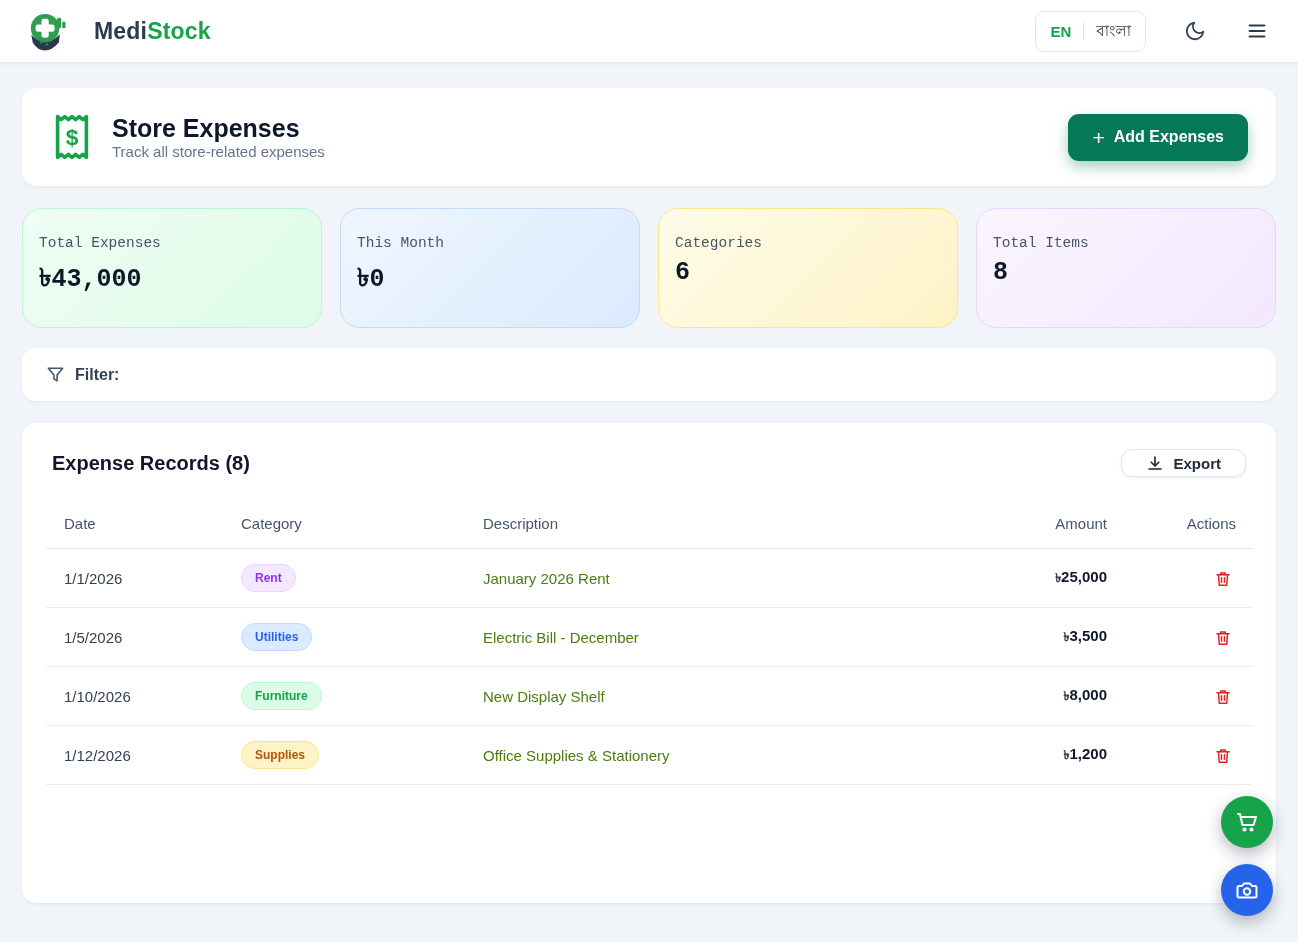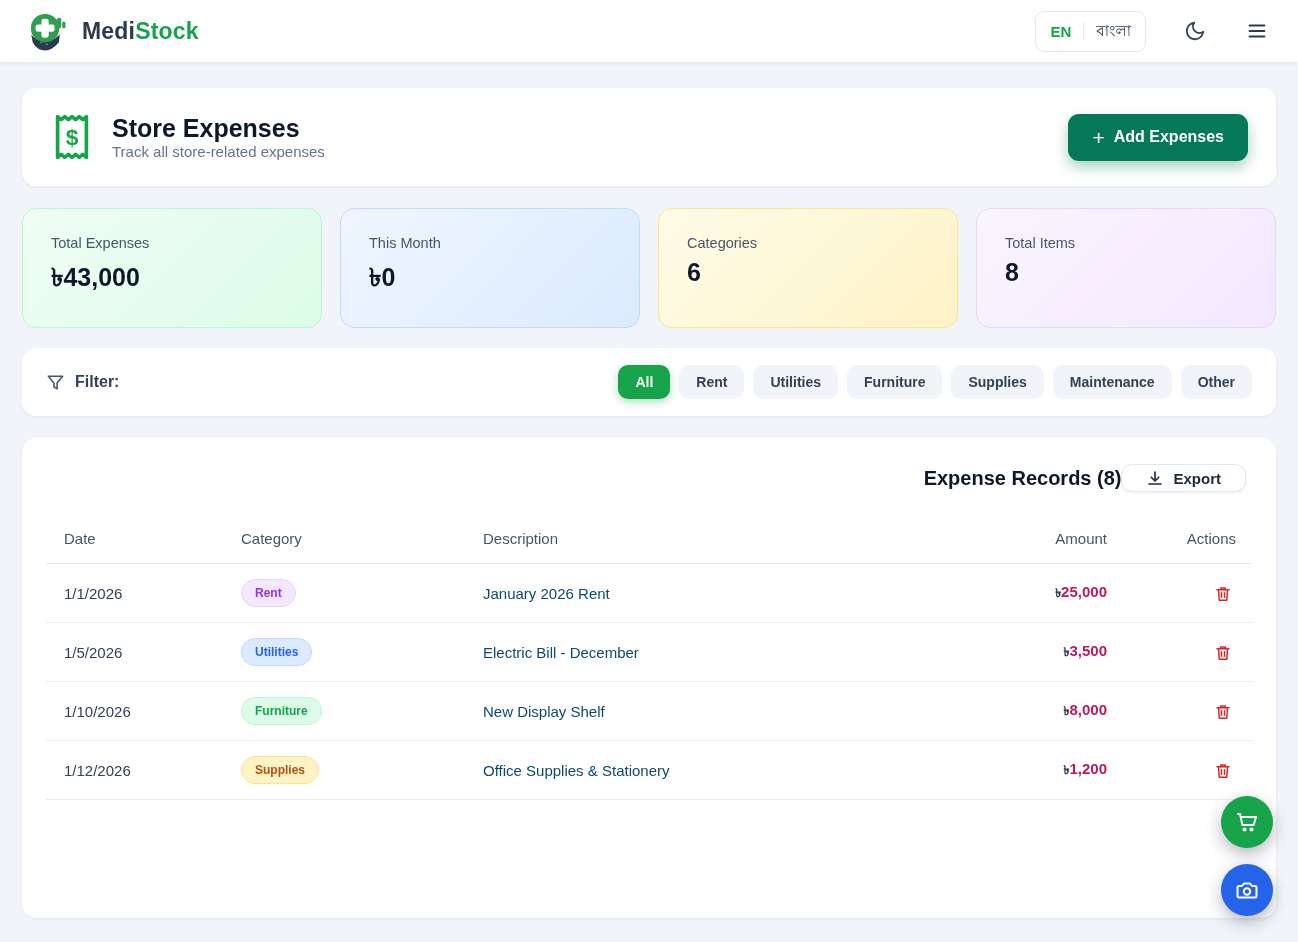--- a/index.html
+++ b/index.html
@@ -9,21 +9,21 @@
     background:#f1f5f9;
     color:#1e293b;
   }
   
   .navbar {
     height:62px; background:#fff; display:flex; align-items:center;
     justify-content:space-between; padding:0 28px;
     box-shadow:0 1px 4px rgba(15,23,42,.08);
     position:relative; z-index:5;
   }
-  .brand { display:flex; align-items:center; gap:16px; }
+  .brand { display:flex; align-items:center; gap:28px; }
   .brand-name { font-size:23px; font-weight:800; letter-spacing:.2px; }
   .brand-name .medi { color:#2b3a4e; }
   .brand-name .stock { color:#16a34a; }
   .nav-right { display:flex; align-items:center; gap:38px; }
   .lang-pill {
     display:flex; align-items:center; border:1px solid #e2e8f0;
     border-radius:9px; padding:7px 14px; gap:12px; background:#fff;
   }
   .lang-en { color:#16a34a; font-weight:700; font-size:15px; cursor:pointer; }
   .lang-divider { width:1px; height:18px; background:#e2e8f0; }
@@ -46,42 +46,42 @@
     display:flex; align-items:center; gap:9px;
     background:#047857; color:#fff; border:none; cursor:pointer;
     font-family:inherit; font-size:16px; font-weight:700;
     padding:13px 24px; border-radius:11px;
     box-shadow:0 6px 14px rgba(4,120,87,.35);
   }
   .add-btn .plus { font-size:21px; font-weight:400; line-height:1; }
 
   
   .stats { display:grid; grid-template-columns:repeat(4,1fr); gap:18px; margin-top:22px; }
-  .stat-card { border-radius:14px; padding:26px 28px; border:1px solid; }
+  .stat-card { border-radius:20px; padding:26px 16px; border:1px solid;font-family:Liberation Mono, monospace; }
   .stat-green  { background:linear-gradient(135deg,#f0fdf4,#dcfce7); border-color:#bbf7d0; }
   .stat-blue   { background:linear-gradient(135deg,#eff6ff,#dbeafe); border-color:#bfdbfe; }
   .stat-yellow { background:linear-gradient(135deg,#fefce8,#fef3c7); border-color:#fde68a; }
   .stat-purple { background:linear-gradient(135deg,#faf5ff,#f3e8ff); border-color:#e9d5ff; }
   .stat-label { font-size:14.5px; color:#475569; }
   .stat-value { font-size:25px; font-weight:800; color:#0f172a; margin-top:7px; }
 
   
   .filter-bar { margin-top:20px; display:flex; align-items:center; justify-content:space-between; padding:17px 24px;gap:44px; }
   .filter-label { display:flex; align-items:center; gap:10px; font-size:16px; font-weight:700; color:#334155; }
   .chips { display:flex; gap:9px; }
   .chip {
     font-family:inherit; font-size:14px; font-weight:600; color:#334155;
     background:#f1f5f9; border:none; border-radius:10px;
     padding:9px 17px; cursor:pointer; white-space:nowrap;
   }
   .chip.active { background:#16a34a; color:#fff; box-shadow:0 3px 8px rgba(22,163,74,.35); }
 
   
   .records { margin-top:22px; padding:26px 24px 40px; min-height:480px; }
-  .records-head { display:flex; align-items:center; justify-content:flex-end; padding:0 6px 8px; }
+  .records-head { display:flex; align-items:center; justify-content:space-between; padding:0 6px 8px; }
   .records-title { font-size:20px; font-weight:700; color:#0f172a; }
   .export-btn {
     display:flex; align-items:center; gap:9px;
     background:#fff; border:1px solid #e2e8f0; border-radius:11px;
     padding:4px 24px; cursor:pointer; font-family:inherit;
     font-size:15px; font-weight:700; color:#1e293b;
     box-shadow:0 1px 3px rgba(15,23,42,.08);
   }
 
   table { width:100%; border-collapse:collapse; margin-top:16px; }
@@ -89,23 +89,23 @@
     text-align:left; font-size:15px; font-weight:500; color:#475569;
     padding:14px 0 16px; border-bottom:1px solid #e2e8f0;
   }
   td { padding:0; border-bottom:1px solid #e9edf2; height:59px; font-size:15px; }
   .col-date     { width:195px; padding-left:18px; }
   .col-category { width:242px; }
   .col-desc     { }
   .col-amount   { width:150px; text-align:right; }
   .col-actions  { width:145px; text-align:right; padding-right:16px; }
   td.col-date { color:#334155; }
-  td.col-desc { color:#0c4a6e; }
+  td.col-desc { color:#4d7c0f; }
   .amount-cur { font-size:12px; color:#1e293b; font-weight:700; }
-  .amount-val { color:#be185d; font-weight:700; }
+  .amount-val { color:#0f172a; font-weight:700; }
   .trash-btn { background:none; border:none; cursor:pointer; padding:4px; }
 
   .badge {
     display:inline-block; padding:6px 13px; border-radius:999px;
     font-size:12px; font-weight:700; border:1px solid transparent;
   }
   .badge-purple { background:#f3e8ff; color:#9333ea; border-color:#e9d5ff; }
   .badge-blue   { background:#dbeafe; color:#2563eb; border-color:#bfdbfe; }
   .badge-green  { background:#dcfce7; color:#16a34a; border-color:#bbf7d0; }
   .badge-yellow { background:#fef3c7; color:#b45309; border-color:#fde68a; }
@@ -210,35 +210,20 @@
 
   <section class="card filter-bar">
     <div class="filter-label">
       <span style="display:flex">
         <svg width="19" height="19" viewBox="0 0 24 24" fill="none" stroke="#475569" stroke-width="2" stroke-linejoin="round">
           <path d="M3 4h18l-7 8.5V20l-4-2.5V12.5Z"></path>
         </svg>
       </span>
       <span>Filter:</span>
     </div>
-    <div class="chips">
-  <button class="chip active">All</button>
-
-  <button class="chip">Rent</button>
-
-  <button class="chip">Utilities</button>
-
-  <button class="chip">Furniture</button>
-
-  <button class="chip">Supplies</button>
-
-  <button class="chip">Maintenance</button>
-
-  <button class="chip">Other</button>
-</div>
   </section>
 
   <section class="card records">
     <div class="records-head">
       <div class="records-title">Expense Records (8)</div>
       <button class="export-btn">
         <span style="display:flex">
           <svg width="18" height="18" viewBox="0 0 24 24" fill="none" stroke="#1e293b" stroke-width="2.2" stroke-linecap="round" stroke-linejoin="round">
             <path d="M12 4v11"></path>
               <path d="M7 11l5 5 5-5"></path>

